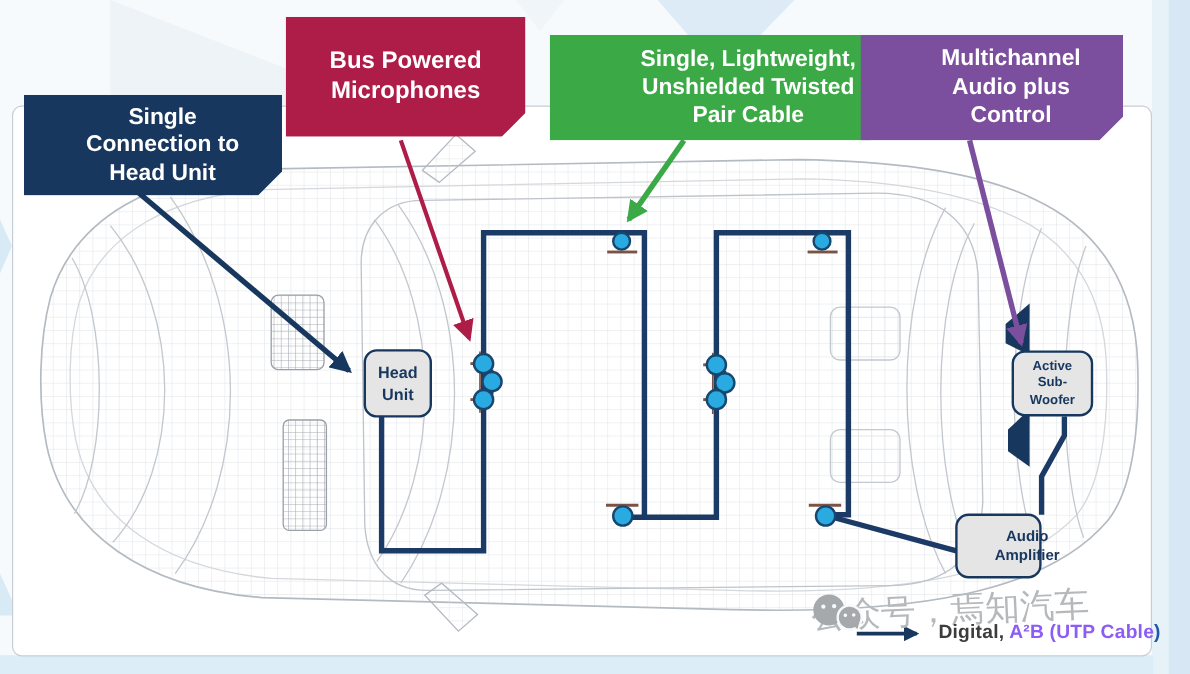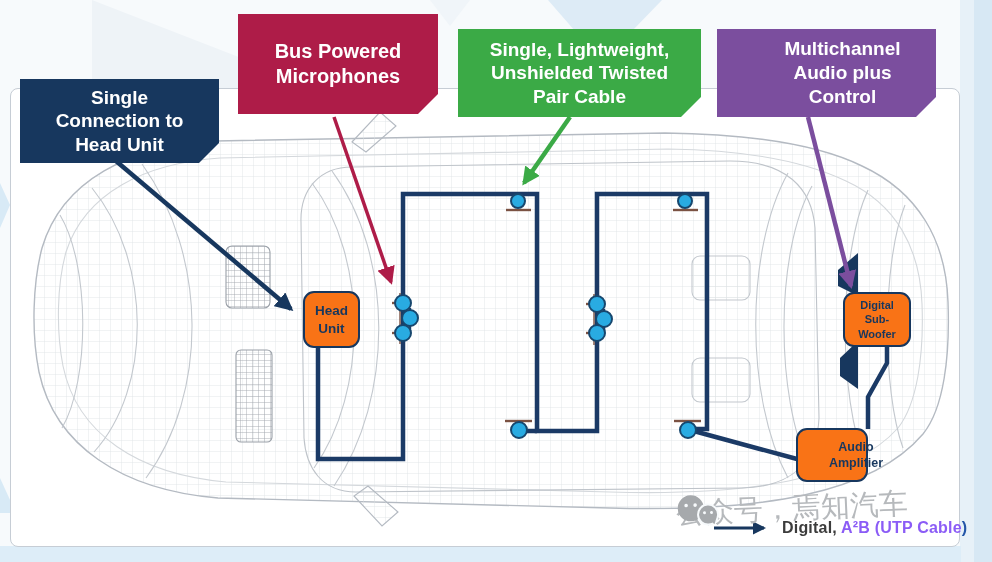--- a/index.html
+++ b/index.html
@@ -17,21 +17,21 @@
   .callout{position:absolute;display:flex;align-items:center;justify-content:center;
            color:#ffffff;font-weight:bold;text-align:center;white-space:pre-line;
            clip-path:polygon(0 0,100% 0,100% calc(100% - 20px),calc(100% - 20px) 100%,0 100%);
            z-index:8;}
   #co-single{left:20px;top:79px;width:199px;height:84px;font-size:19px;line-height:1.22;}
   #co-mics{left:238px;top:14px;width:200px;height:100px;font-size:20px;line-height:1.25;}
   #co-utp{left:458px;top:29px;width:243px;height:88px;font-size:19px;line-height:1.22;}
   #co-multi{left:717px;top:29px;width:187px;height:88px;font-size:19px;line-height:1.25;padding-left:32px;}
 
   
-  .comp{position:absolute;background:#f97316;border:2.5px solid #17375E;border-radius:11px;
+  .comp{position:absolute;background:#e5e5e5;border:2.5px solid #17375E;border-radius:11px;
         color:#17375E;font-weight:bold;display:flex;align-items:center;justify-content:center;
         text-align:center;white-space:pre-line;z-index:5;box-sizing:border-box;}
   #head-unit{left:303px;top:291px;width:57px;height:57px;font-size:13.5px;line-height:1.3;}
   #subwoofer{left:843px;top:292px;width:68px;height:55px;font-size:11px;line-height:1.3;}
   #amplifier{left:796px;top:428px;width:72px;height:54px;font-size:12.5px;line-height:1.3;padding-left:48px;}
 
   
   #watermark{position:absolute;left:676px;top:494px;display:flex;align-items:center;gap:6px;
              z-index:5;transform:rotate(-2.5deg);transform-origin:left center;}
   #watermark .wm-text{font-size:29px;color:#b6b9bc;white-space:nowrap;
@@ -160,21 +160,21 @@
     <g fill="none">
       <path stroke-width="4.5" d="M 116,161 L 291,309" marker-end="url(#m-navy)" stroke="#17375E"></path>
       <path stroke-width="3.5" d="M 334,117 L 391,282" marker-end="url(#m-crimson)" stroke="#AE1C48"></path>
       <path stroke-width="4.5" d="M 570,117 L 524,183" marker-end="url(#m-green)" stroke="#3BAA46"></path>
       <path stroke-width="4.5" d="M 808,117 L 851,286" marker-end="url(#m-purple)" stroke="#7B4E9E"></path>
     </g>
   </svg>
 
   <div class="comp" id="head-unit">Head
 Unit</div>
-  <div class="comp" id="subwoofer">Digital
+  <div class="comp" id="subwoofer">Active
 Sub-
 Woofer</div>
   <div class="comp" id="amplifier">Audio
 Amplifier</div>
 
   <div id="watermark">
     <svg width="46" height="38" viewBox="0 0 46 38">
       <circle cx="15" cy="15" r="13" fill="#a6a9ac"></circle>
       <circle cx="10.5" cy="12" r="1.8" fill="#f7fafc"></circle>
       <circle cx="19.5" cy="12" r="1.8" fill="#f7fafc"></circle>
@@ -184,25 +184,25 @@
       <circle cx="35.5" cy="20" r="1.5" fill="#f7fafc"></circle>
       <polygon points="38,32 34,28 40,26" fill="#a6a9ac"></polygon>
     </svg>
     <span class="wm-text" style="color: rgb(182, 185, 188);">公众号，焉知汽车</span>
   </div>
 
   <div id="legend">
     <span style="color: rgb(60, 60, 60);">Digital, </span><span style="color: #8b5cf6;">A²B (UTP </span><span style="color: #8b5cf6;">Cable</span><span style="color: rgb(36, 86, 168);">)</span>
   </div>
 
-  <div class="callout" id="co-single" style="background-color: rgb(23, 55, 94);">Single
+  <div class="callout" id="co-single" style="background-color: rgb(23, 55, 94); padding-left: 16px;">Single
 Connection to
 Head Unit</div>
   <div class="callout" id="co-mics" style="background-color: rgb(174, 28, 72);">Bus Powered
 Microphones</div>
-  <div class="callout" id="co-utp" style="background-color: rgb(59, 170, 70);">Single, Lightweight,
+  <div class="callout" id="co-utp" style="background-color: rgb(59, 170, 70); padding-left: 44px;">Single, Lightweight,
 Unshielded Twisted
 Pair Cable</div>
   <div class="callout" id="co-multi" style="background-color: rgb(123, 78, 158);">Multichannel
 Audio plus
 Control</div>
 
 </div>
 
 </body></html>

